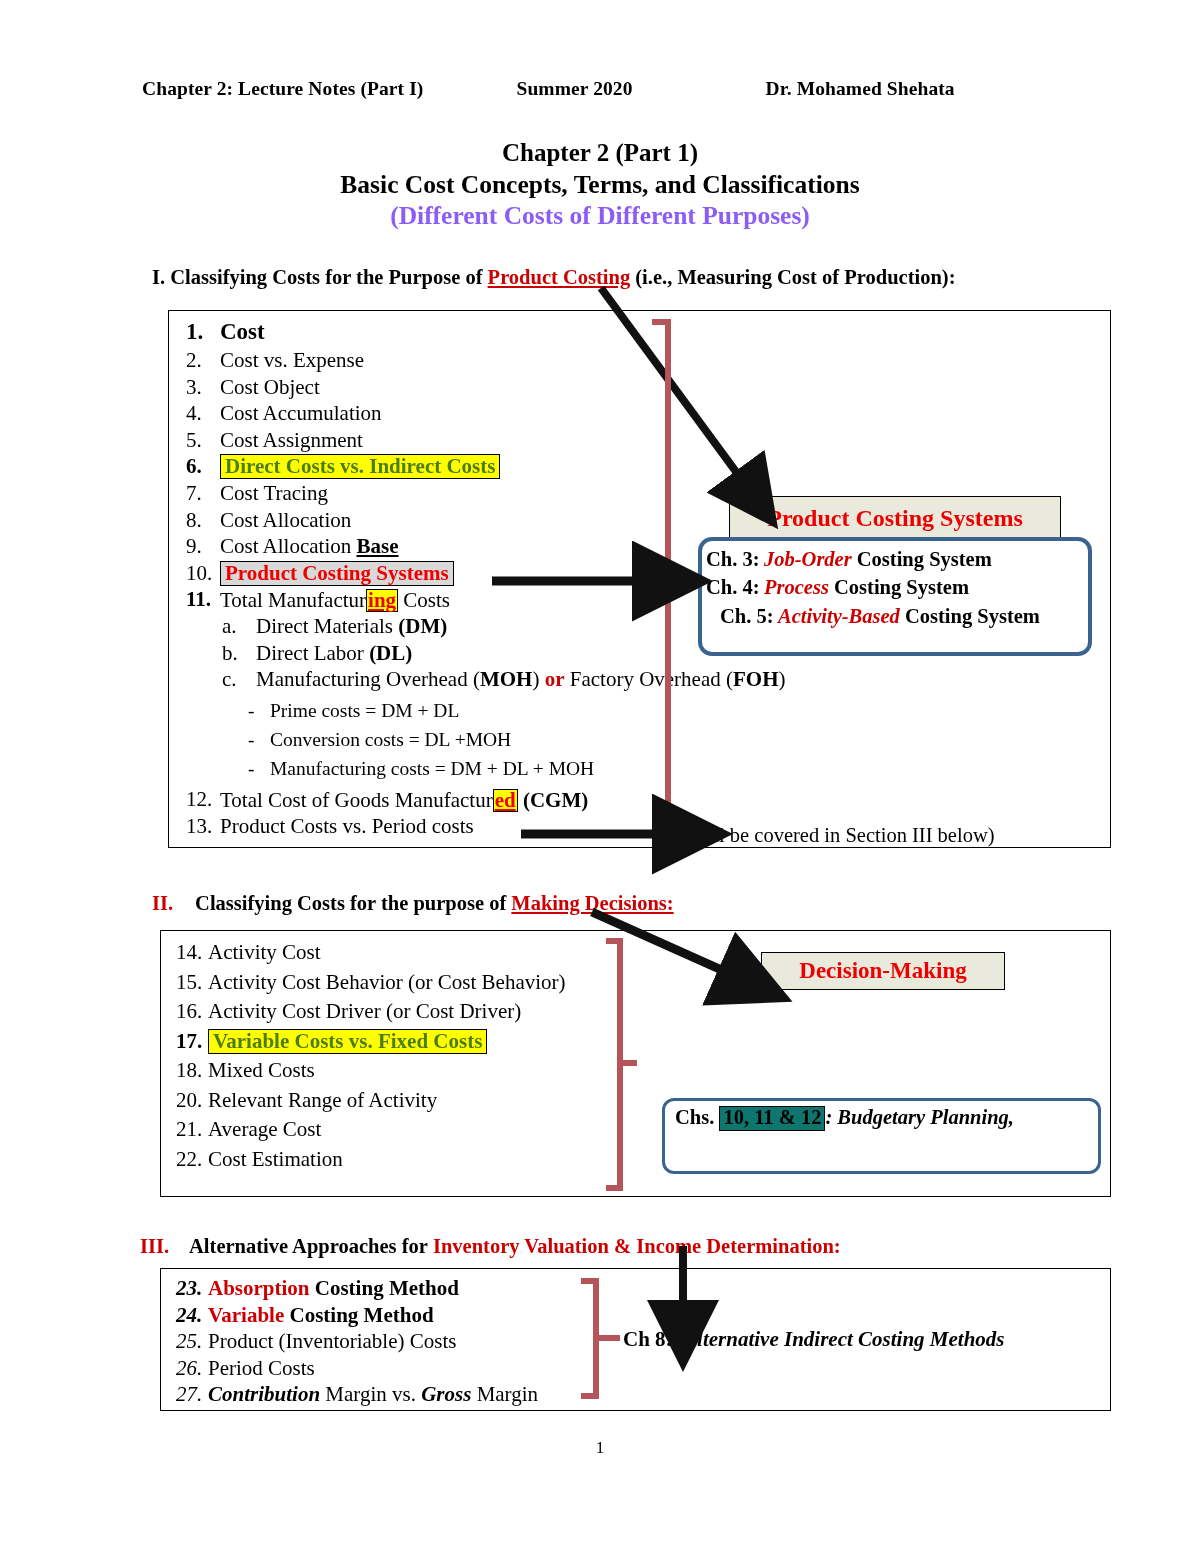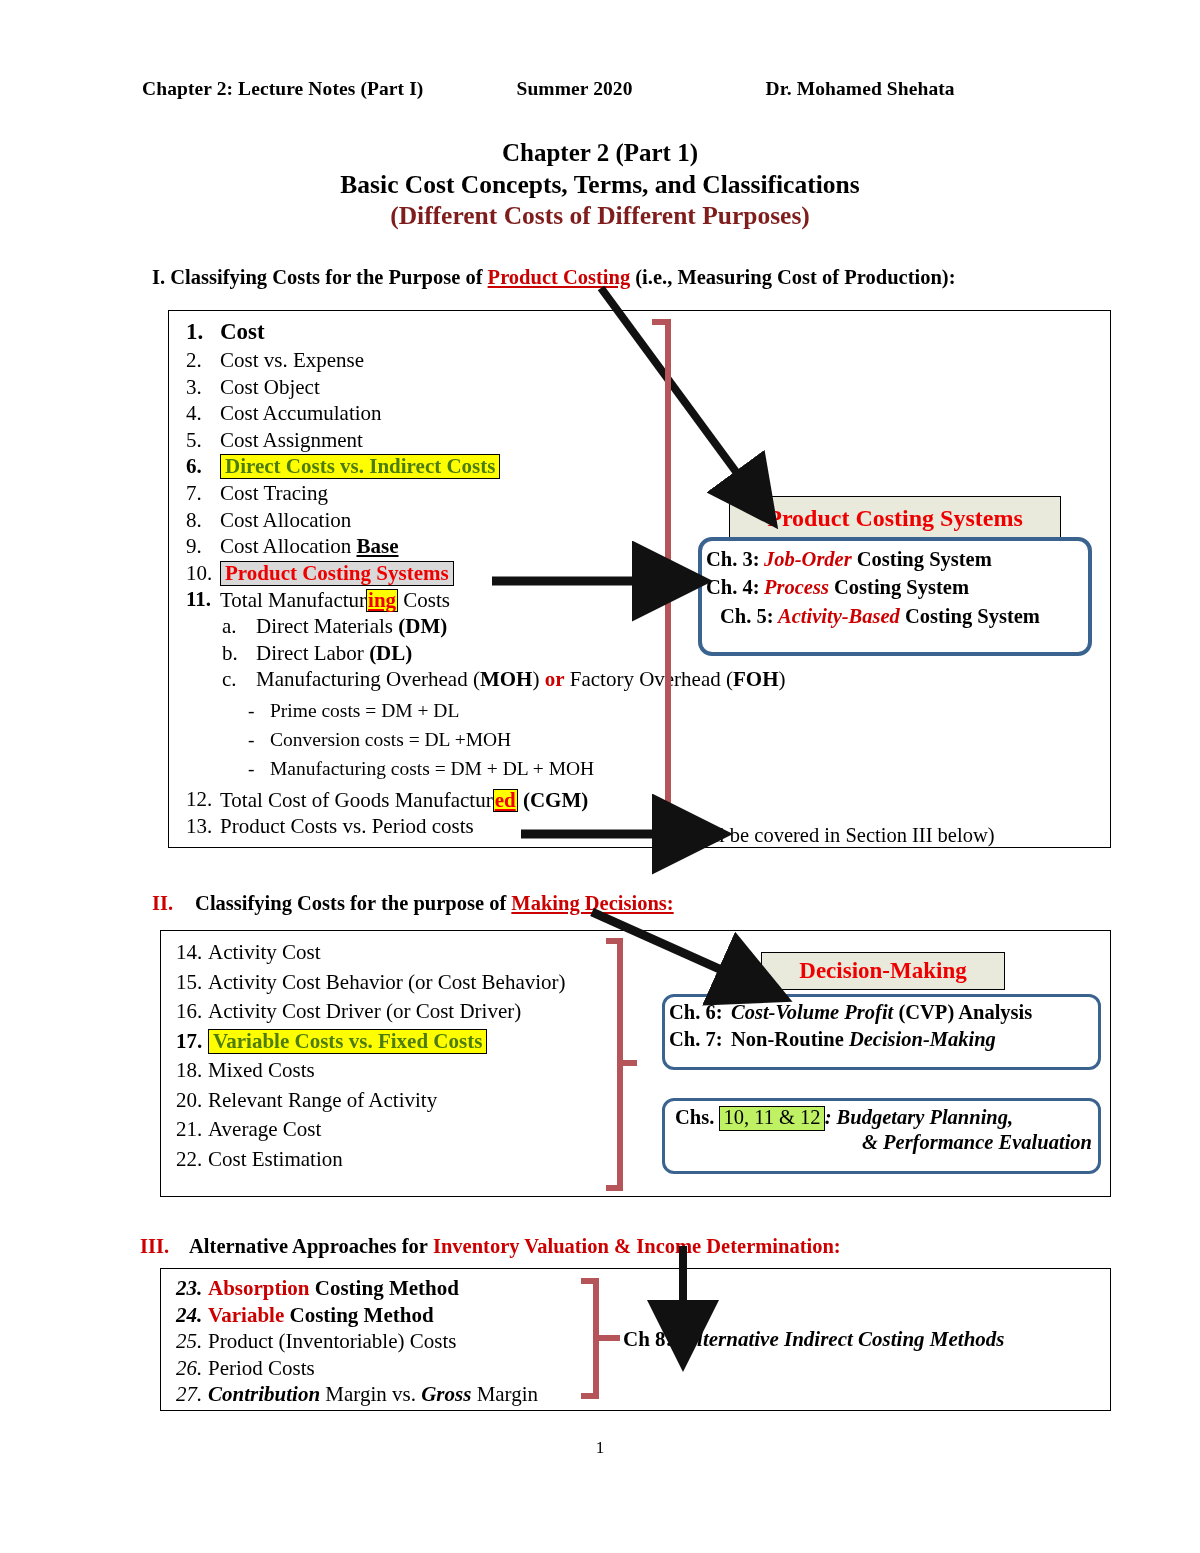--- a/index.html
+++ b/index.html
@@ -49,21 +49,21 @@
     line-height: 1.22;
   }
   .title-2 {
     font-size: 25.5px;
     font-weight: bold;
     line-height: 1.22;
   }
   .title-3 {
     font-size: 25.5px;
     font-weight: bold;
-    color: #7f1d1d;
+    color: #8b5cf6;
     line-height: 1.22;
   }
 
   
   .sec-head {
     position: absolute;
     font-size: 20.5px;
     font-weight: bold;
     white-space: nowrap;
   }
@@ -140,23 +140,23 @@
     background: #FFFF00;
     color: #EE0000;
     font-weight: bold;
     text-decoration: underline;
     border: 1.2px solid #000000;
     padding: 0 1px;
     display: inline-block;
     line-height: 1.0;
   }
   .hl-plainy {
-    background: #bef264;
+    background: #0f766e;
     color: #000000;
-    font-weight: normal;
+    font-weight: bold;
     border: 1.3px solid #000000;
     padding: 0px 3px 1px 3px;
     display: inline-block;
     line-height: 1.05;
   }
   .ul-bold { font-weight: bold; text-decoration: underline; }
 
   
   #list-1 { left: 186px; top: 320px; }
   #list-1 .li { height: 26.6px; font-size: 21px; }
@@ -441,27 +441,22 @@
         <span class="n">21.</span>
         <span class="txt">Average Cost</span>
       </div>
     <div class="li">
         <span class="n">22.</span>
         <span class="txt">Cost Estimation</span>
       </div>
   </div>
 
   <div id="dm-header">Decision-Making</div>
-  <div id="dm-box1">
-    <div class="chline"><span class="lbl">Ch. 6:</span><span class="b ital">Cost-Volume Profit</span>&nbsp;<span class="b">(CVP) Analysis</span></div>
-    <div class="chline"><span class="lbl">Ch. 7:</span><span class="b">Non-Routine</span>&nbsp;<span class="b ital">Decision-Making</span></div>
-  </div>
   <div id="dm-box2">
     <div class="bl1"><span>Chs.</span>&nbsp;<span class="hl-plainy">10, 11 &amp; 12</span><span class="ital">:  Budgetary Planning,</span></div>
-    <div class="bl2">&amp; Performance Evaluation</div>
   </div>
 
   <div class="sec-head" id="sec3-head">
     <span class="num-red">III.</span><span class="gap"></span><span class="reg">Alternative Approaches for</span><span>&nbsp;</span><span class="redb">Inventory Valuation &amp; Income Determination:</span>
   </div>
 
   <div class="outer-box" id="box-3"></div>
 
   <div class="list" id="list-3">
     <div class="li">

